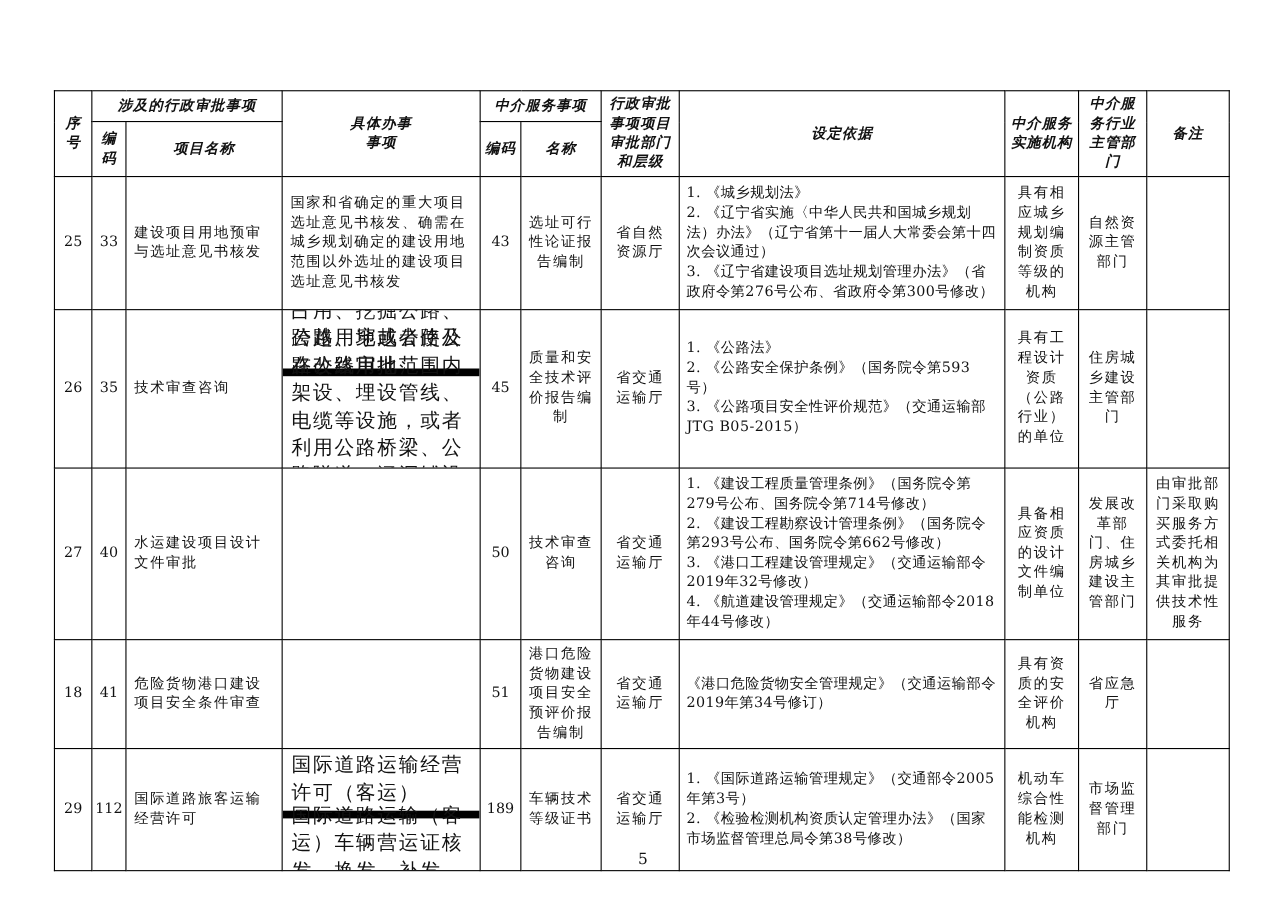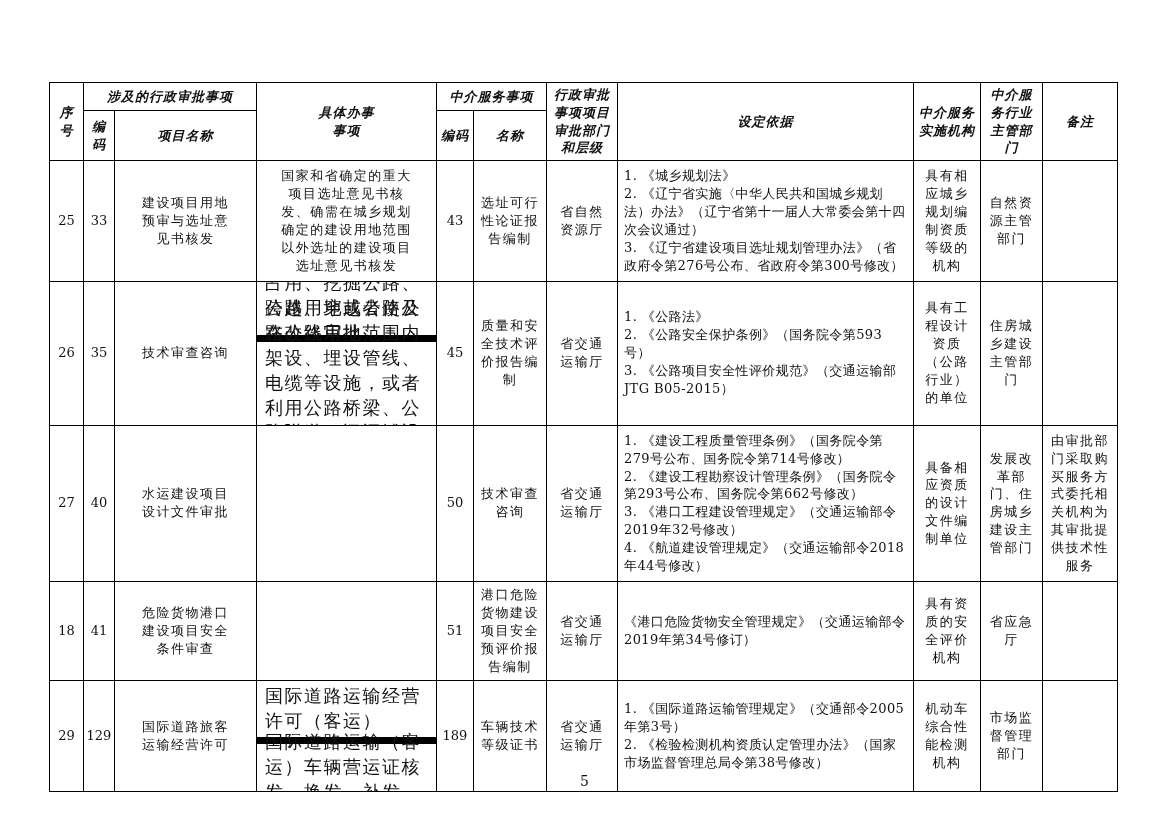--- a/index.html
+++ b/index.html
@@ -2,21 +2,21 @@
 <html><head>
 <meta charset="utf-8">
 <style>
   html,body{margin:0;padding:0;background:#ffffff;}
   body{width:1169px;height:827px;font-family:"DejaVu Serif","Liberation Serif",serif;color:#111;}
   .sheet{position:relative;width:1169px;height:827px;background:#fff;overflow:hidden;}
   table.doc{position:absolute;left:49px;top:82px;width:1068px;border-collapse:collapse;table-layout:fixed;}
   table.doc th,table.doc td{border:1px solid #000;box-sizing:border-box;font-size:13px;line-height:1.38;vertical-align:middle;overflow:hidden;}
   table.doc th{font-weight:bold;text-align:center;padding:2px 3px;letter-spacing:1px;white-space:pre-line;font-style:italic;}
   td.c-num{text-align:center;padding:2px;letter-spacing:0;}
-  td.c-text{text-align:center;padding:4px 24px;letter-spacing:1.5px;}
+  td.c-text{text-align:left;padding:4px 7px;letter-spacing:1.5px;}
   td.c-yiju{text-align:left;padding:6px 6px;letter-spacing:0.4px;white-space:pre-wrap;font-size:12.5px;line-height:1.42;}
   td.c-small{text-align:center;padding:4px 7px;letter-spacing:1.5px;}
   td.c-split{padding:0;}
   .sub{display:flex;align-items:center;box-sizing:border-box;padding:3px 8px;letter-spacing:1.5px;font-size:18px;line-height:1.38;}
   .sub + .sub{border-top:7px solid #000000;}
   .h53{height:53px;} .h90{height:90px;} .h56{height:56px;} .h54{height:54px;}
   tr.hr1{height:28px;} tr.hr2{height:50px;}
   tr.r0{height:112px;} tr.r1{height:143px;} tr.r2{height:153px;} tr.r3{height:87px;} tr.r4{height:110px;}
   .footer{position:absolute;left:0;top:773px;width:1169px;text-align:center;font-size:14px;letter-spacing:0;}
 </style>
@@ -123,21 +123,21 @@
         <td class="c-num">51</td>
         <td class="c-small">港口危险货物建设项目安全预评价报告编制</td>
         <td class="c-small">省交通运输厅</td>
         <td class="c-yiju">《港口危险货物安全管理规定》（交通运输部令2019年第34号修订）</td>
         <td class="c-small">具有资质的安全评价机构</td>
         <td class="c-small">省应急厅</td>
         <td class="c-small"></td>
       </tr>
       <tr class="r4">
         <td class="c-num">29</td>
-        <td class="c-num">129</td>
+        <td class="c-num">112</td>
         <td class="c-text">国际道路旅客运输经营许可</td>
         <td class="c-split">
           <div class="sub h56">国际道路运输经营许可（客运）</div>
           <div class="sub h54">国际道路运输（客运）车辆营运证核发、换发、补发</div>
         </td>
         <td class="c-num">189</td>
         <td class="c-small">车辆技术等级证书</td>
         <td class="c-small">省交通运输厅</td>
         <td class="c-yiju">1. 《国际道路运输管理规定》（交通部令2005年第3号）
 2. 《检验检测机构资质认定管理办法》（国家市场监督管理总局令第38号修改）</td>

